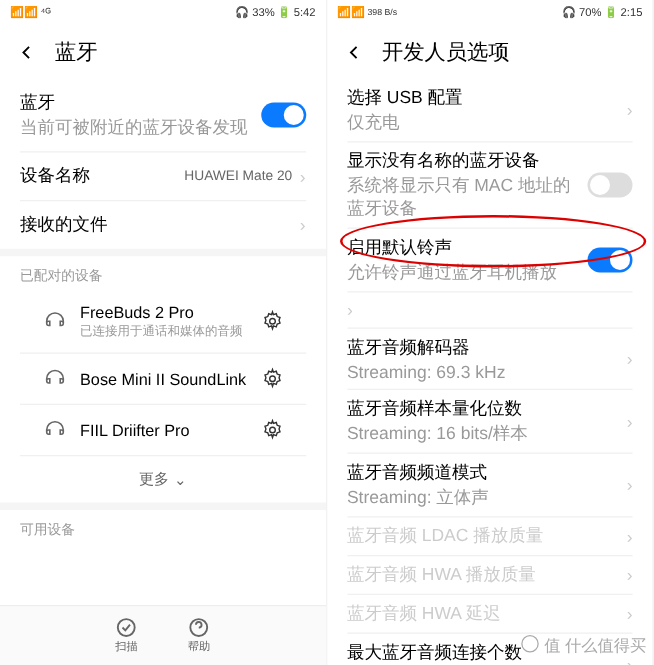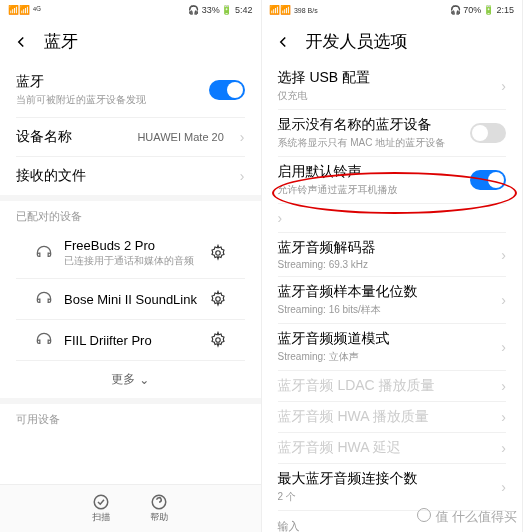--- a/index.html
+++ b/index.html
@@ -8,23 +8,23 @@
 .screen{width:50%;height:100%;background:#fff;border-right:1px solid #eee;display:flex;flex-direction:column;position:relative}
 .status-bar{height:20px;padding:2px 8px;display:flex;justify-content:space-between;align-items:center;font-size:9px;color:#333}
 .status-left,.status-right{display:flex;align-items:center;gap:2px}
 .header{display:flex;align-items:center;padding:10px 12px;gap:14px}
 .back-icon{width:18px;height:18px}
 .title{font-size:17px;font-weight:500;color:#000}
 .content{flex:1;overflow:hidden}
 .row{display:flex;align-items:center;justify-content:space-between;padding:10px 16px;position:relative}
 .row-tight{padding:6px 16px}
 .row-main{font-size:14px;color:#000}
-.row-sub{font-size:10px;color:#999;margin-top:2px}
+.row-sub{font-size:14px;color:#999;margin-top:2px}
 .row-left{flex:1}
-.row-right{display:flex;align-items:center;gap:16px;font-size:11px;color:#666}
+.row-right{display:flex;align-items:center;gap:6px;font-size:11px;color:#666}
 .toggle{width:36px;height:20px;border-radius:10px;position:relative}
 .toggle.on{background:#0a7aff}
 .toggle.off{background:#ddd}
 .toggle::after{content:"";position:absolute;width:16px;height:16px;background:#fff;border-radius:50%;top:2px}
 .toggle.on::after{right:2px}
 .toggle.off::after{left:2px}
 .section-label{padding:8px 16px 4px;font-size:11px;color:#999}
 .divider{height:1px;background:#f0f0f0;margin:0 16px}
 .divider-full{height:6px;background:#f5f5f5}
 .device-row{display:flex;align-items:center;padding:10px 34px;gap:10px}

